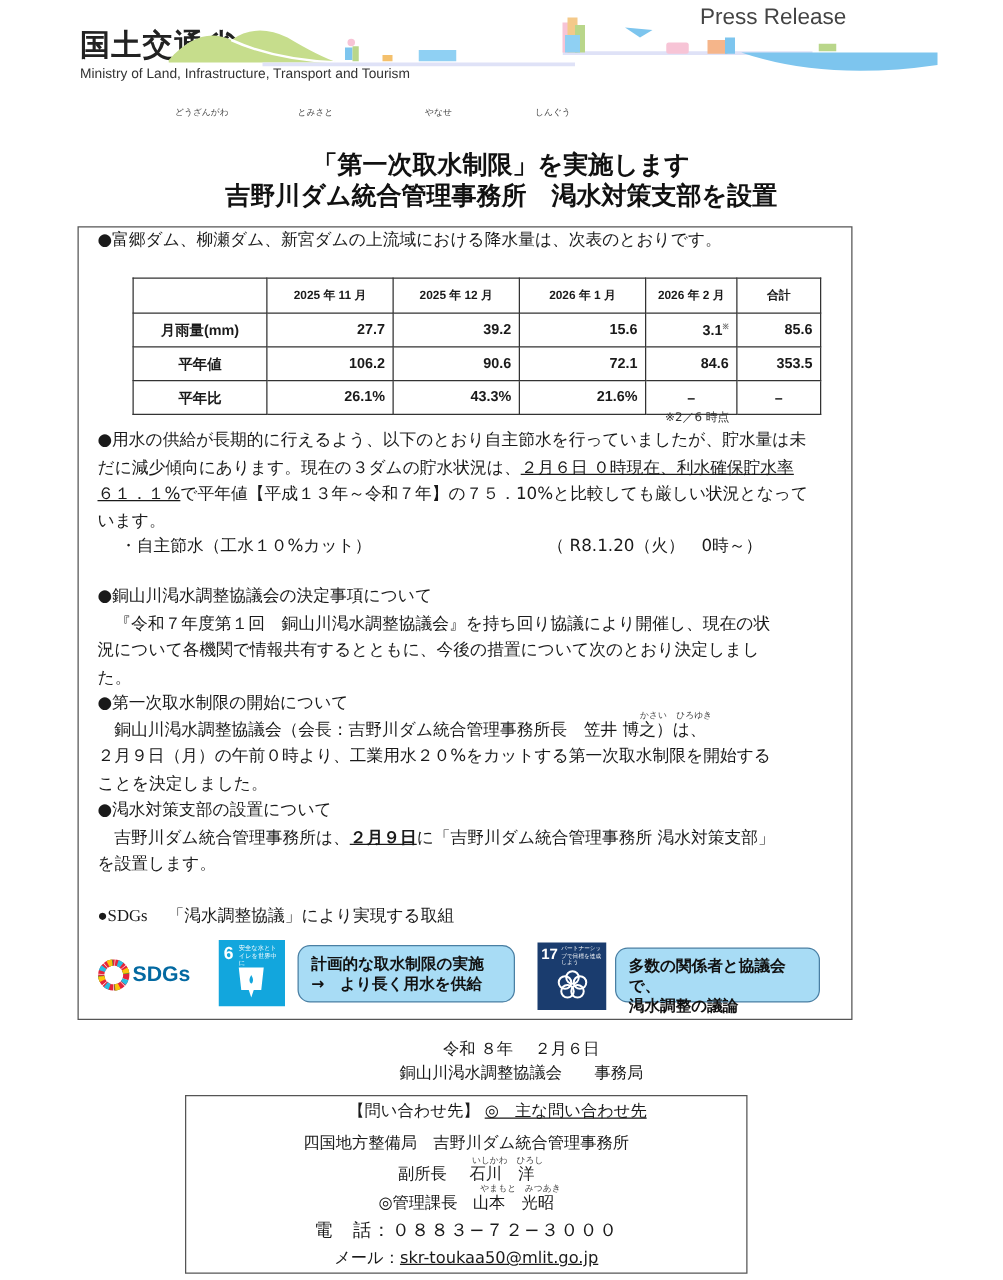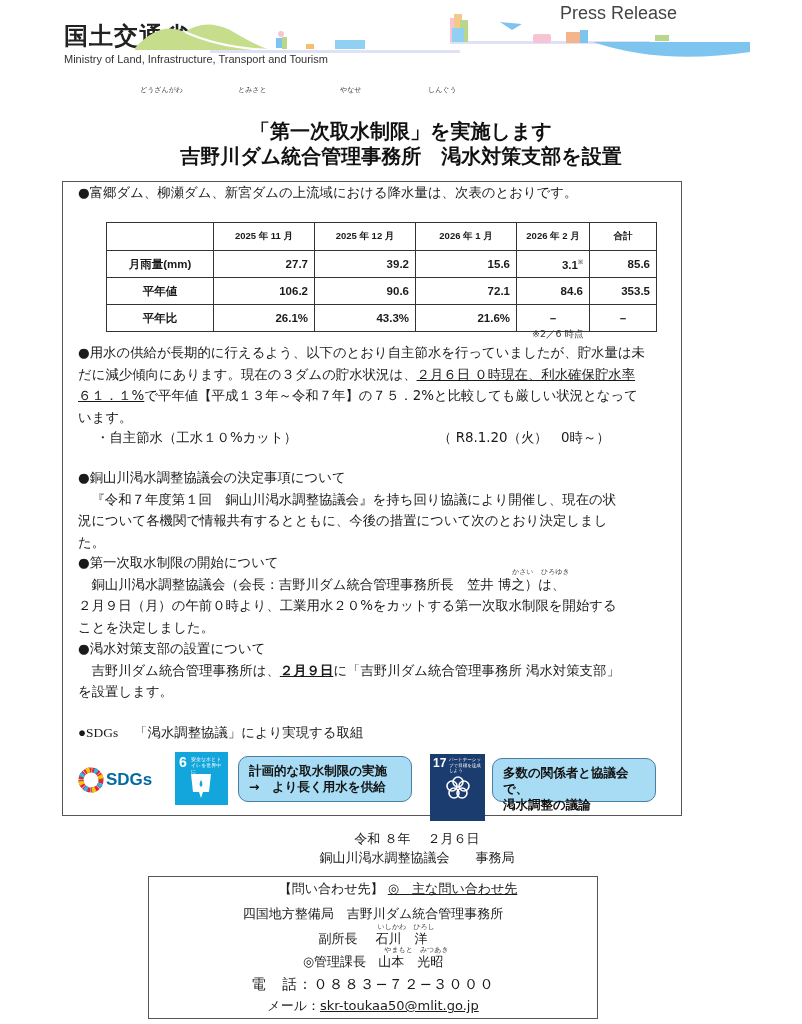--- a/index.html
+++ b/index.html
@@ -29,21 +29,21 @@
   table.rain td, table.rain th { border:1.3px solid #333; height:24px; padding:1px 6px; font-size:11.5px; font-weight:bold; }
   table.rain th { font-size:9.5px; text-align:center; height:25px; }
   table.rain td.num { text-align:right; }
   table.rain td.lbl { text-align:center; }
   table.rain td.dash { text-align:center; }
   .sup { font-size:6px; vertical-align:super; color:#666; }
   .note { left:532px; top:328px; font-size:9.5px; color:#333; }
 
   
   .sdg6 { left:175px; top:752px; width:53px; height:53px; background:#12a6dd; }
-  .sdg17 { left:430px; top:754px; width:55px; height:67px; background:#1a3c6e; }
+  .sdg17 { left:430px; top:754px; width:55px; height:54px; background:#1a3c6e; }
   .callout { background:#a8dcf5; border:1.3px solid #4a7fa3; border-radius:10px; box-sizing:border-box;
              font-size:12.5px; line-height:16px; padding:6px 10px; color:#111; font-weight:bold; }
 
   
   .foot { left:0; width:802px; text-align:center; font-size:13px; color:#1a1a1a;padding-left:16px; }
   .contact { left:148px; top:876px; width:450px; height:143px; border:1.3px solid #555; box-sizing:border-box; }
   .c-line { position:absolute; left:0; width:100%; text-align:center; font-size:13px; }
 </style>
 </head>
 <body>
@@ -123,21 +123,21 @@
     <td class="dash">－</td>
     <td class="dash">－</td>
   </tr>
 </tbody>
   </table>
 <div class="abs note">※2／6 時点</div>
 
 <div class="abs txt" style="left:78px;top:342px;width:600px;">
   <div>●用水の供給が長期的に行えるよう、以下のとおり自主節水を行っていましたが、貯水量は未</div>
   <div><span>だに減少傾向にあります。現在の３ダムの貯水状況は、</span><span class="u">２月６日 ０時現在、利水確保貯水率</span></div>
-  <div><span class="u">６１．１%</span><span>で平年値【平成１３年～令和７年】の７５．2%と比較しても厳しい状況となって</span></div>
+  <div><span class="u">６１．１%</span><span>で平年値【平成１３年～令和７年】の７５．10%と比較しても厳しい状況となって</span></div>
   <div>います。</div>
 </div>
 <div class="abs txt" style="left:96px;top:427px;">・自主節水（工水１０%カット）</div>
 <div class="abs txt" style="left:438px;top:427px;">（ R8.1.20（火）　0時～）</div>
 
 <div class="abs txt" style="left:78px;top:467px;width:600px;">
   <div>●銅山川渇水調整協議会の決定事項について</div>
   <div>　『令和７年度第１回　銅山川渇水調整協議会』を持ち回り協議により開催し、現在の状</div>
   <div>況について各機関で情報共有するとともに、今後の措置について次のとおり決定しまし</div>
   <div>た。</div>

